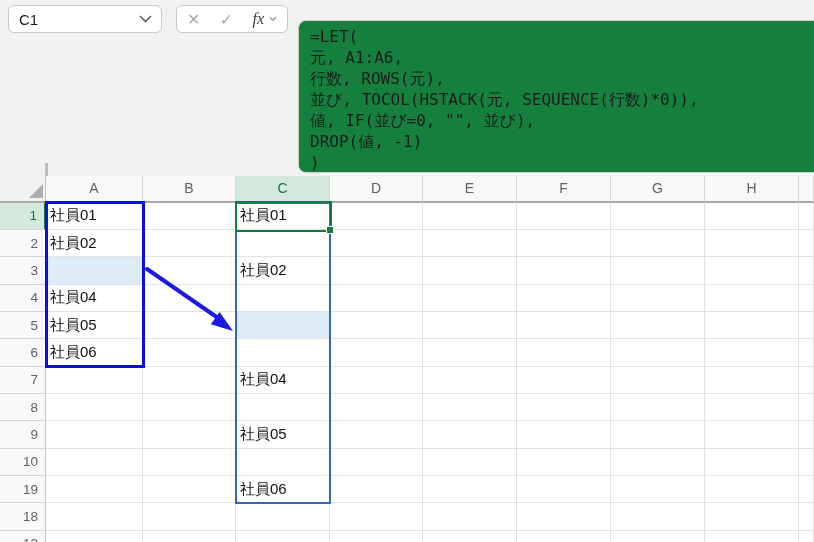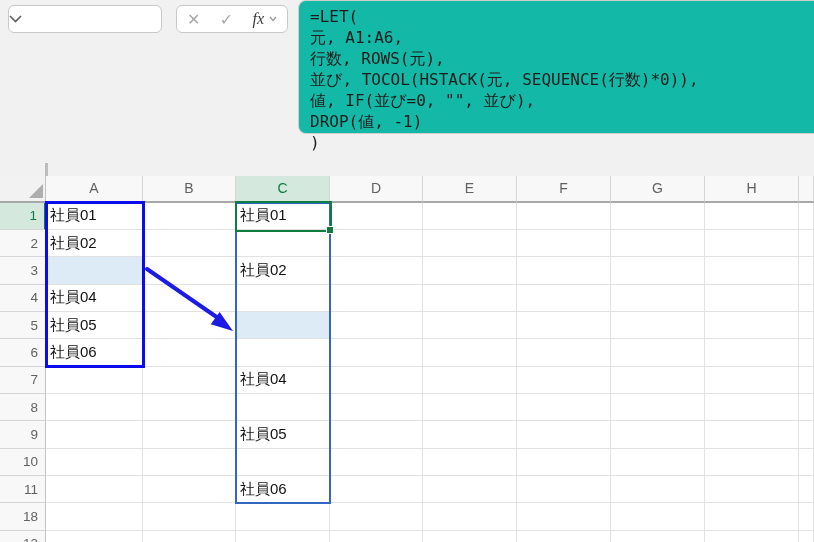--- a/index.html
+++ b/index.html
@@ -21,22 +21,22 @@
     position:absolute;left:176px;top:5px;width:112px;height:28px;
     background:#fff;border:1px solid #c9c8c6;border-radius:6px;
     box-sizing:border-box;display:flex;align-items:center;justify-content:space-between;
     padding:0 10px;
   }
   .fx-buttons .btn{display:flex;align-items:center;cursor:default;}
   .glyph-x{color:#a7a7a7;font-size:16px;}
   .glyph-check{color:#a7a7a7;font-size:16px;}
   .glyph-fx{color:#3a3a3a;font-size:16px;font-style:italic;font-family:"Liberation Serif",serif;}
   .formula-bar{
-    position:absolute;left:298px;top:0;width:516px;height:134px;
-    background:#14b8a6;border:1px solid #d0cfce;border-right:none;
+    position:absolute;left:298px;top:20px;width:516px;height:153px;
+    background:#15803d;border:1px solid #d0cfce;border-right:none;
     border-radius:8px 0 0 8px;box-sizing:border-box;
   }
   .formula-bar pre{
     margin:0;padding:5px 0 0 11px;
     font-family:"DejaVu Sans Mono",monospace;
     font-size:16px;line-height:21px;color:#1c1c1c;white-space:pre;
   }
   
   .corner-stub{position:absolute;left:45px;top:163px;width:3px;height:39px;background:#bdbdbd;}
   
@@ -69,20 +69,21 @@
   .fill-handle{
     position:absolute;right:-4px;bottom:-4px;width:6px;height:6px;
     border:1px solid #fff;box-sizing:content-box;pointer-events:auto;
   }
   .arrow-svg{position:absolute;left:0;top:0;pointer-events:none;}
 </style>
 </head>
 <body>
 
 <div class="name-box">
+  <span class="value">C1</span>
   <svg width="13" height="8" viewBox="0 0 13 8">
     <polyline points="1,1 6.5,6.5 12,1" fill="none" stroke="#5f5f5f" stroke-width="1.6"></polyline>
   </svg>
 </div>
 
 <div class="fx-buttons">
   <span class="btn">
     <span class="glyph-x">✕</span>
   </span>
   <span class="btn">
@@ -124,21 +125,21 @@
     <div class="rowhdr sel" style="left: 0px; top: 26.7px; width: 46px; height: 27.33px; background: rgb(213, 232, 221);">1</div>
     <div class="rowhdr" style="left: 0px; top: 54.03px; width: 46px; height: 27.33px;">2</div>
     <div class="rowhdr" style="left: 0px; top: 81.36px; width: 46px; height: 27.33px;">3</div>
     <div class="rowhdr" style="left: 0px; top: 108.69px; width: 46px; height: 27.33px;">4</div>
     <div class="rowhdr" style="left: 0px; top: 136.02px; width: 46px; height: 27.33px;">5</div>
     <div class="rowhdr" style="left: 0px; top: 163.35px; width: 46px; height: 27.33px;">6</div>
     <div class="rowhdr" style="left: 0px; top: 190.68px; width: 46px; height: 27.33px;">7</div>
     <div class="rowhdr" style="left: 0px; top: 218.01px; width: 46px; height: 27.33px;">8</div>
     <div class="rowhdr" style="left: 0px; top: 245.34px; width: 46px; height: 27.33px;">9</div>
     <div class="rowhdr" style="left: 0px; top: 272.67px; width: 46px; height: 27.33px;">10</div>
-    <div class="rowhdr" style="left: 0px; top: 300px; width: 46px; height: 27.33px;">11</div>
+    <div class="rowhdr" style="left: 0px; top: 300px; width: 46px; height: 27.33px;">19</div>
     <div class="rowhdr" style="left: 0px; top: 327.33px; width: 46px; height: 27.33px;">18</div>
     <div class="rowhdr" style="left: 0px; top: 354.66px; width: 46px; height: 27.33px;">13</div>
     <div class="cell" style="left: 46px; top: 26.7px; width: 97px; height: 27.33px;">社員01</div>
     <div class="cell" style="left: 143px; top: 26.7px; width: 93px; height: 27.33px;"></div>
     <div class="cell" style="left: 236px; top: 26.7px; width: 94px; height: 27.33px;">社員01</div>
     <div class="cell" style="left: 330px; top: 26.7px; width: 93px; height: 27.33px;"></div>
     <div class="cell" style="left: 423px; top: 26.7px; width: 94px; height: 27.33px;"></div>
     <div class="cell" style="left: 517px; top: 26.7px; width: 94px; height: 27.33px;"></div>
     <div class="cell" style="left: 611px; top: 26.7px; width: 94px; height: 27.33px;"></div>
     <div class="cell" style="left: 705px; top: 26.7px; width: 94px; height: 27.33px;"></div>

